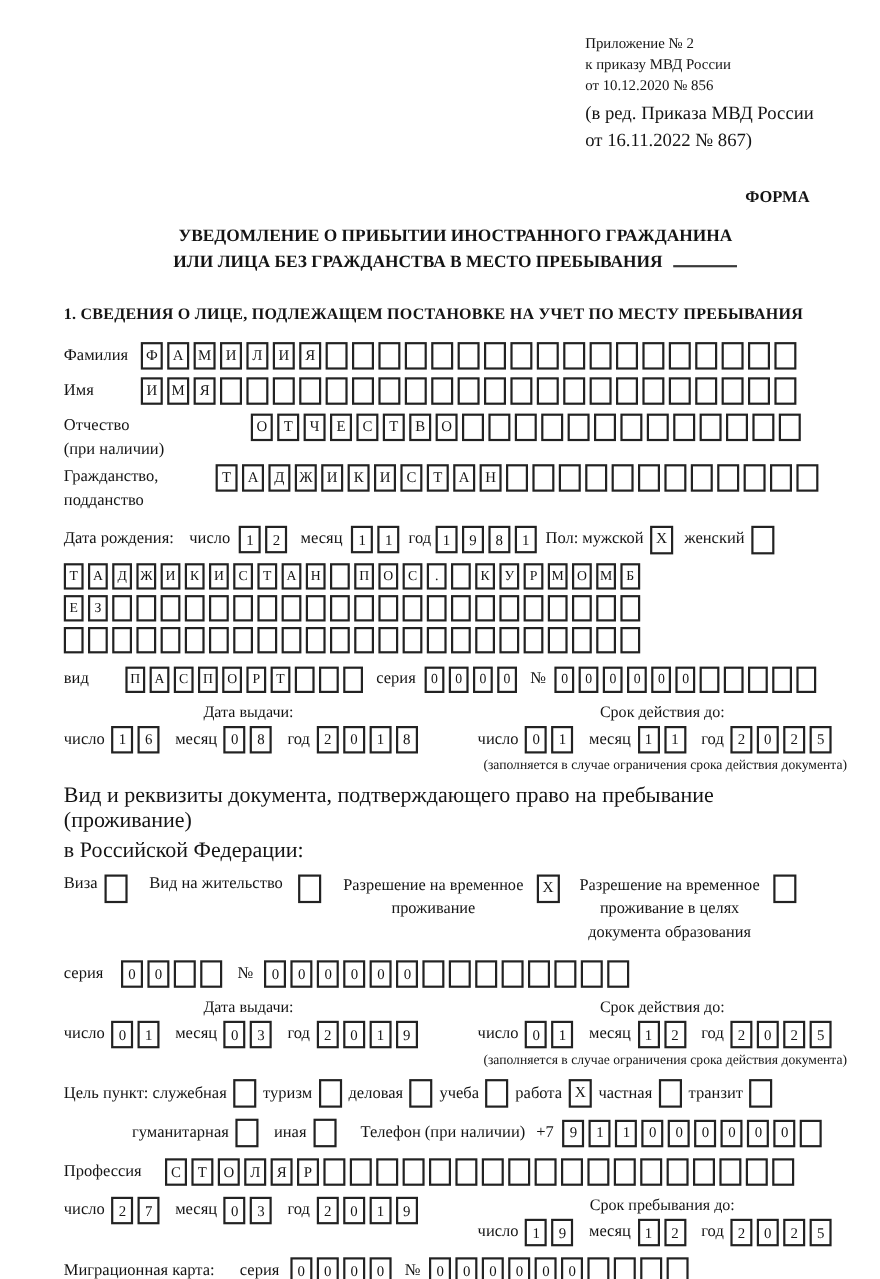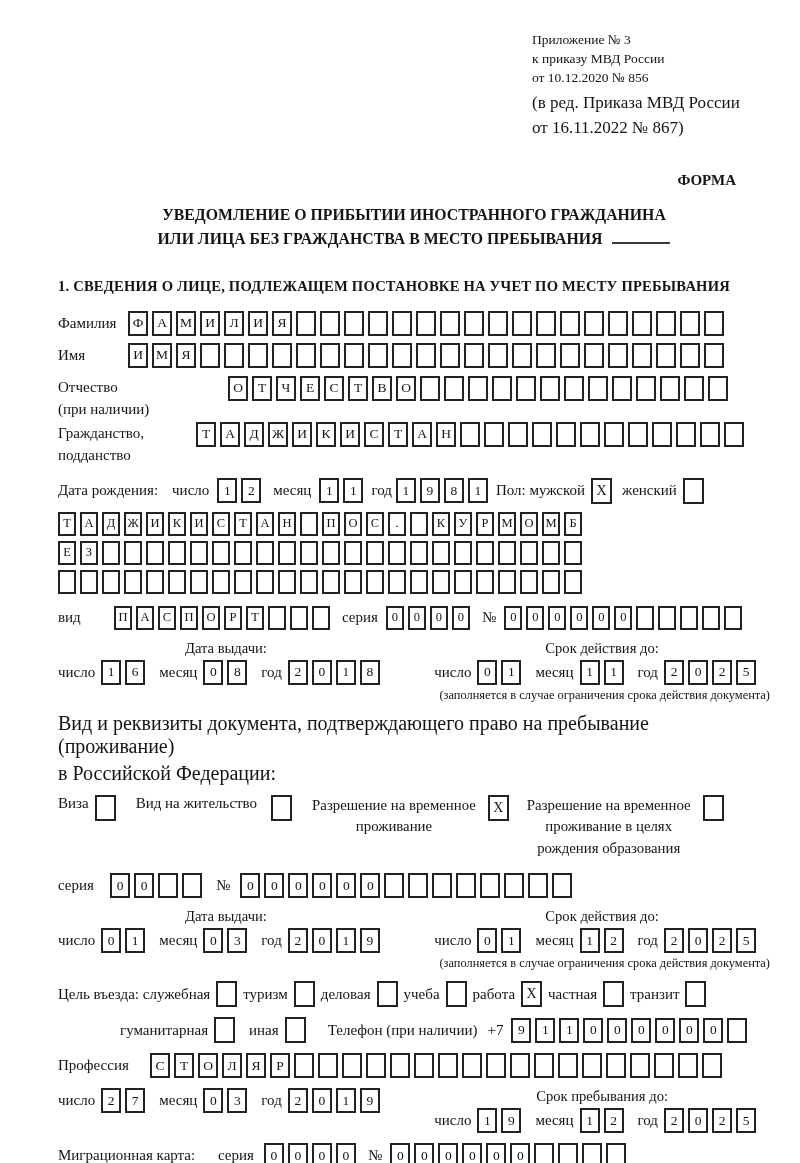--- a/index.html
+++ b/index.html
@@ -53,21 +53,21 @@
   .permit-multiline { text-align:center; font-size:14.8px; line-height:1.45; white-space:normal; }
 
   .text-line { font-size:20px; margin-top:9px; }
 </style>
 </head>
 <body>
 
 <div class="page">
 
   <div class="hdr">
-    <div>Приложение № 3</div>
+    <div>Приложение № 2</div>
     <div>к приказу МВД России</div>
     <div>от 10.12.2020 № 856</div>
     <div class="hdr-sub">
       <div>(в ред. Приказа МВД России</div>
       <div>от 16.11.2022 № 867)</div>
     </div>
   </div>
 
   <div class="forma">ФОРМА</div>
 
@@ -405,21 +405,21 @@
     <span class="lbl" style="margin-left:14px">Вид на жительство</span>
     <span class="cb" style="margin-left:14px"></span>
     <span class="permit-multiline" style="margin-left:14px">
       <span>Разрешение на временное</span><br>
       <span>проживание</span>
     </span>
     <span class="cb" style="margin-left:12px">X</span>
     <span class="permit-multiline" style="margin-left:12px">
       <span>Разрешение на временное</span><br>
       <span>проживание в целях</span><br>
-      <span>рождения образования</span>
+      <span>документа образования</span>
     </span>
     <span class="cb" style="margin-left:12px"></span>
   </div>
 
   <div class="row" style="margin-top:14px">
     <span class="lbl" style="width:52px">серия</span>
     <span class="cells">
         <span class="cell">0</span>
         <span class="cell">0</span>
         <span class="cell"></span>
@@ -486,21 +486,21 @@
             <span class="cell">0</span>
             <span class="cell">2</span>
             <span class="cell">5</span>
           </span>
       </div>
       <div class="note-right">(заполняется в случае ограничения срока действия документа)</div>
     </div>
   </div>
 
   <div class="row" style="margin-top:10px">
-    <span class="lbl">Цель въезда: служебная</span>
+    <span class="lbl">Цель пункт: служебная</span>
     <span class="cb"></span>
     <span class="lbl">туризм</span>
     <span class="cb"></span>
     <span class="lbl">деловая</span>
     <span class="cb"></span>
     <span class="lbl">учеба</span>
     <span class="cb"></span>
     <span class="lbl">работа</span>
     <span class="cb">X</span>
     <span class="lbl">частная</span>

